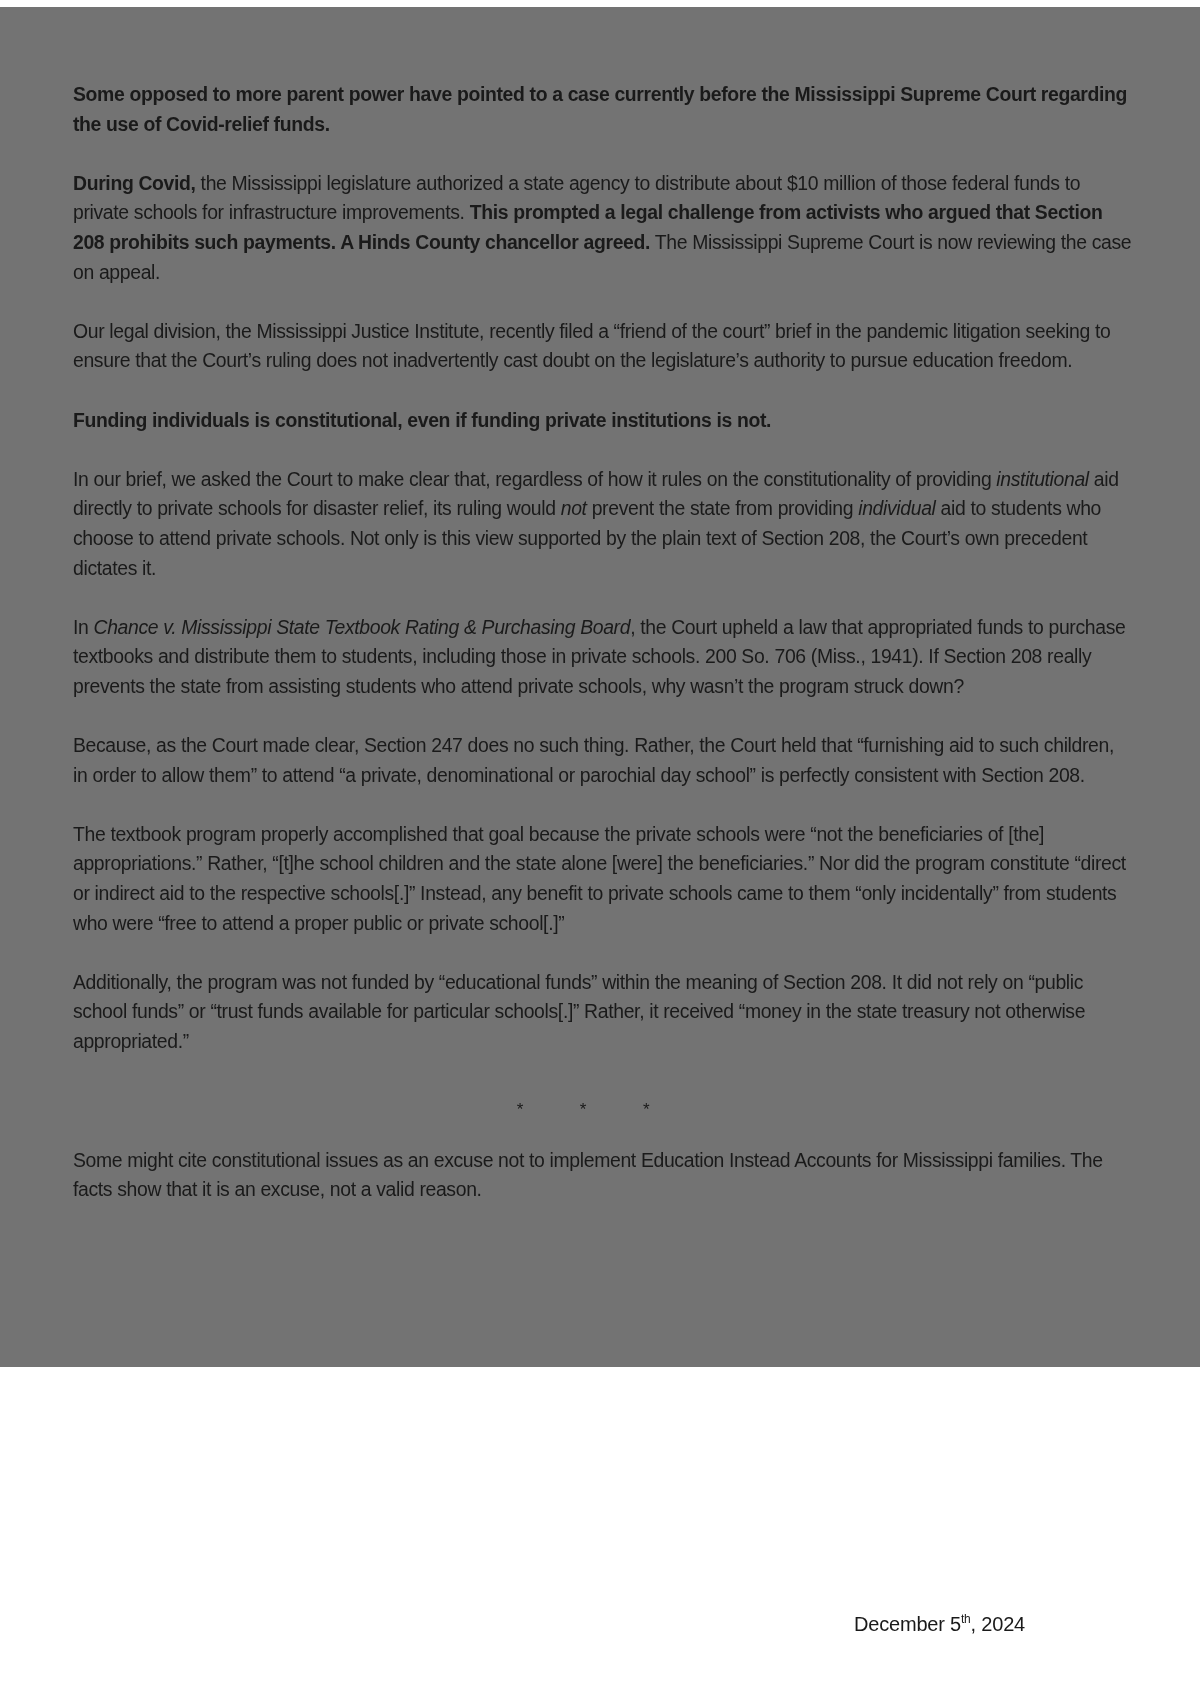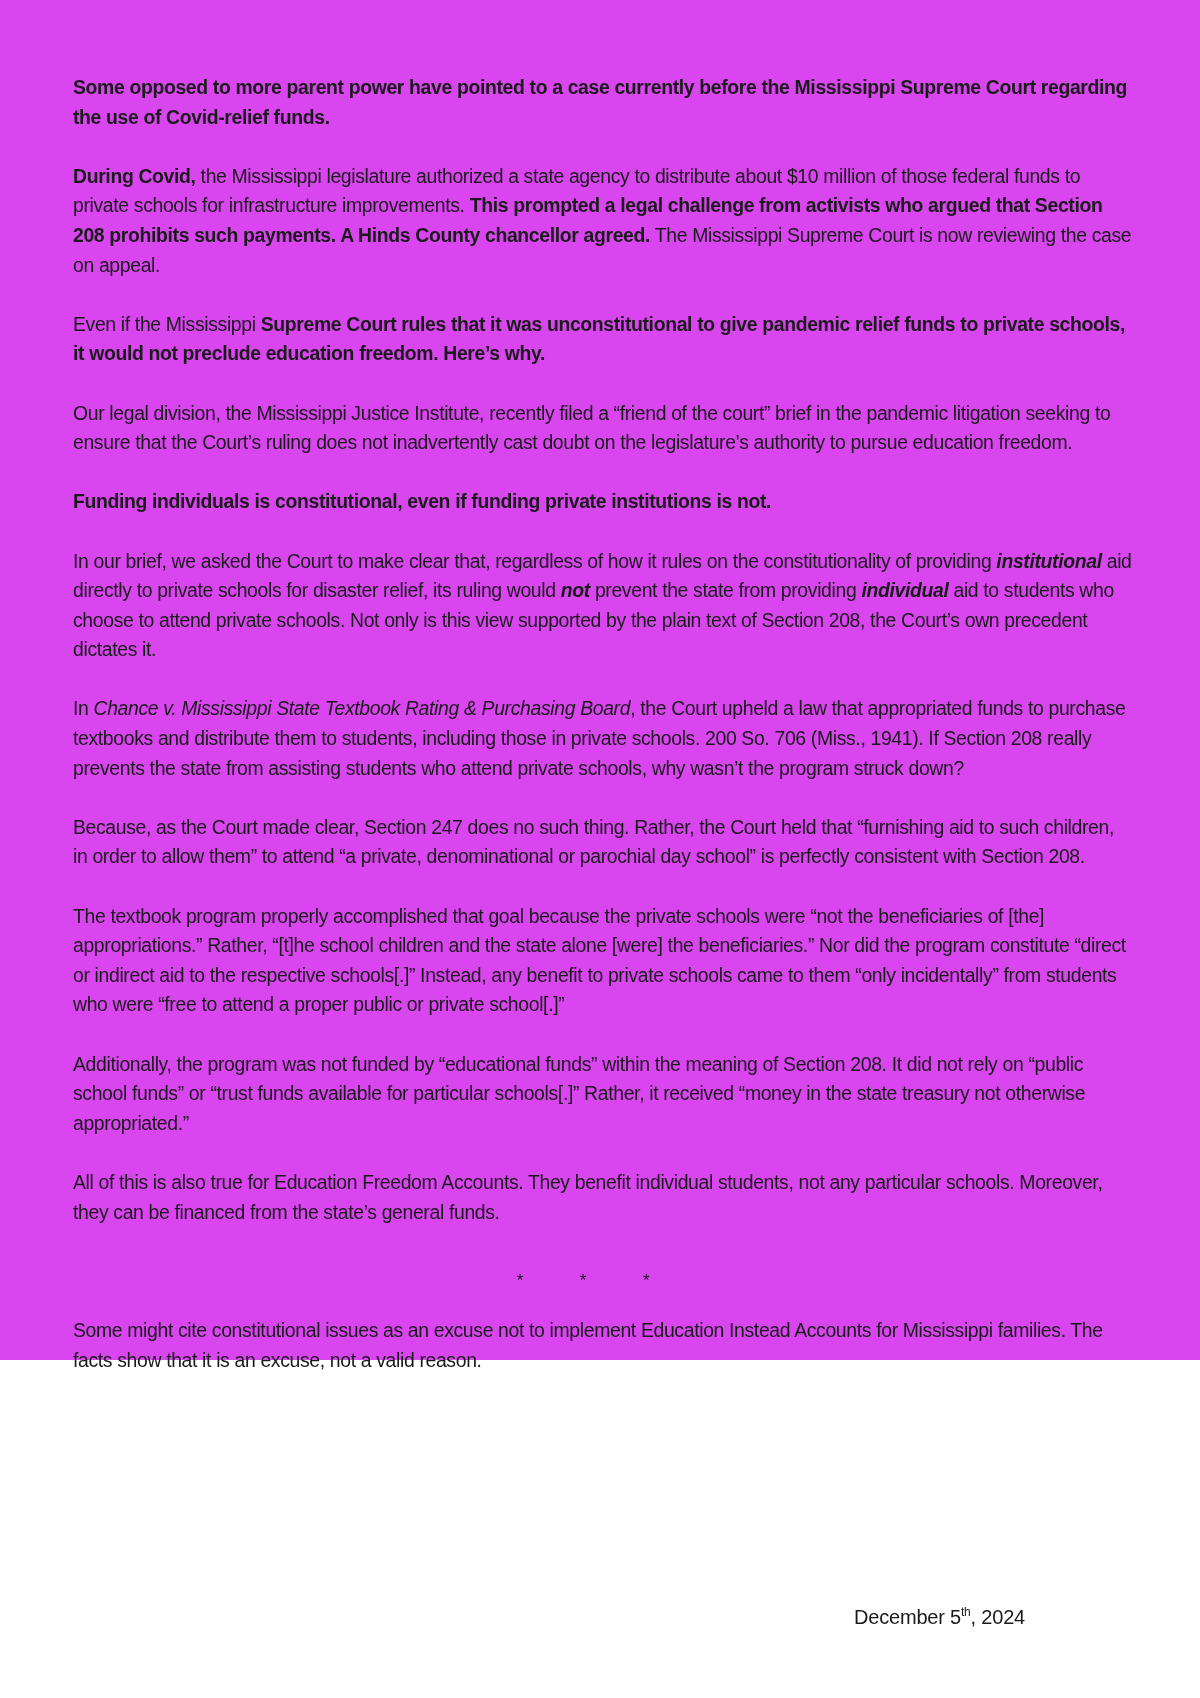--- a/index.html
+++ b/index.html
@@ -1,59 +1,57 @@
 <!DOCTYPE html>
 <html><head>
 <meta charset="utf-8">
 <style>
   html, body { margin: 0; padding: 0; background: #ffffff; }
   body { width: 1200px; height: 1698px; position: relative; overflow: hidden; }
   .page {
-    position: absolute; left: 0; top: 0; width: 1200px; height: 1360px;
-    background: #d946ef;
+    position: absolute; left: 0; top: 7px; width: 1200px; height: 1360px;
+    background: #737373;
   }
   .doc {
     position: absolute; left: 73px; top: 73px; width: 1060px;
     font-family: "Liberation Sans", sans-serif;
     font-size: 19.4px; line-height: 29.6px; color: #1a1a1a;
     letter-spacing: -0.35px;
   }
   .para { margin: 0 0 29.6px 0; }
   .para b { font-weight: bold; }
   .para i { font-style: italic; }
-  .para .bi { font-weight: bold; font-style: italic; }
+  .para .bi { font-weight: normal; font-style: italic; }
   .separator {
     text-align: center; margin: 0 0 0 0; height: 29.6px; padding-top: 8px;
     padding-bottom: 22px; padding-right: 40px; word-spacing: 0;
   }
   .separator span { display: inline-block; width: 58px; text-align: center; font-size: 17px; }
   .date {
     position: absolute; right: 175px; top: 1606px;
     font-family: "Liberation Sans", sans-serif;
     font-size: 20px; color: #1a1a1a; letter-spacing: -0.2px;
   }
   .date sup { font-size: 12px; vertical-align: super; line-height: 0; text-align: right; }
 </style>
 </head>
 <body>
 
 <div class="page">
   <div class="doc">
     <div id="paragraphs">
         <p class="para"><b>Some opposed to more parent power have pointed to a case currently before the Mississippi Supreme Court regarding the use of Covid-relief funds.</b></p>
         <p class="para"><b>During Covid,</b><span> the Mississippi legislature authorized a state agency to distribute about $10 million of those federal funds to private schools for infrastructure improvements. </span><b>This prompted a legal challenge from activists who argued that Section 208 prohibits such payments.  A Hinds County chancellor agreed.</b><span>  The Mississippi Supreme Court is now reviewing the case on appeal.</span></p>
-        <p class="para"><span>Even if the Mississippi </span><b>Supreme Court rules that it was unconstitutional to give pandemic relief funds to private schools, it would not preclude education freedom.  Here’s why.</b></p>
         <p class="para"><span>Our legal division, the Mississippi Justice Institute, recently filed a “friend of the court” brief in the pandemic litigation seeking to ensure that the Court’s ruling does not inadvertently cast doubt on the legislature’s authority to pursue education freedom.</span></p>
         <p class="para"><b>Funding individuals is constitutional, even if funding private institutions is not.</b></p>
         <p class="para"><span>In our brief, we asked the Court to make clear that, regardless of how it rules on the constitutionality of providing </span><span class="bi">institutional</span><span> aid directly to private schools for disaster relief, its ruling would </span><span class="bi">not</span><span> prevent the state from providing </span><span class="bi">individual</span><span> aid to students who choose to attend private schools.  Not only is this view supported by the plain text of Section 208, the Court’s own precedent dictates it.</span></p>
         <p class="para"><span>In </span><i>Chance v. Mississippi State Textbook Rating &amp; Purchasing Board</i><span>, the Court upheld a law that appropriated funds to purchase textbooks and distribute them to students, including those in private schools. 200 So. 706 (Miss., 1941).  If Section 208 really prevents the state from assisting students who attend private schools, why wasn’t the program struck down?</span></p>
         <p class="para"><span>Because, as the Court made clear, Section 247 does no such thing.  Rather, the Court held that “furnishing aid to such children, in order to allow them” to attend “a private, denominational or parochial day school” is perfectly consistent with Section 208.</span></p>
         <p class="para"><span>The textbook program properly accomplished that goal because the private schools were “not the beneficiaries of [the] appropriations.”  Rather, “[t]he school children and the state alone [were] the beneficiaries.”  Nor did the program constitute “direct or indirect aid to the respective schools[.]” Instead, any benefit to private schools came to them “only incidentally” from students who were “free to attend a proper public or private school[.]”</span></p>
         <p class="para"><span>Additionally, the program was not funded by “educational funds” within the meaning of Section 208.  It did not rely on “public school funds” or “trust funds available for particular schools[.]” Rather, it received “money in the state treasury not otherwise appropriated.”</span></p>
-        <p class="para"><span>All of this is also true for Education Freedom Accounts.  They benefit individual students, not any particular schools.  Moreover, they can be financed from the state’s general funds.</span></p>
       </div>
     <div class="separator">
       <span>*</span>
       <span>*</span>
       <span>*</span>
     </div>
     <p class="para">Some might cite constitutional issues as an excuse not to implement Education Instead Accounts for Mississippi families.  The facts show that it is an excuse, not a valid reason.</p>
   </div>
   <div class="date"><span>December 5</span><sup>th</sup><span>, 2024</span></div>
 </div>

